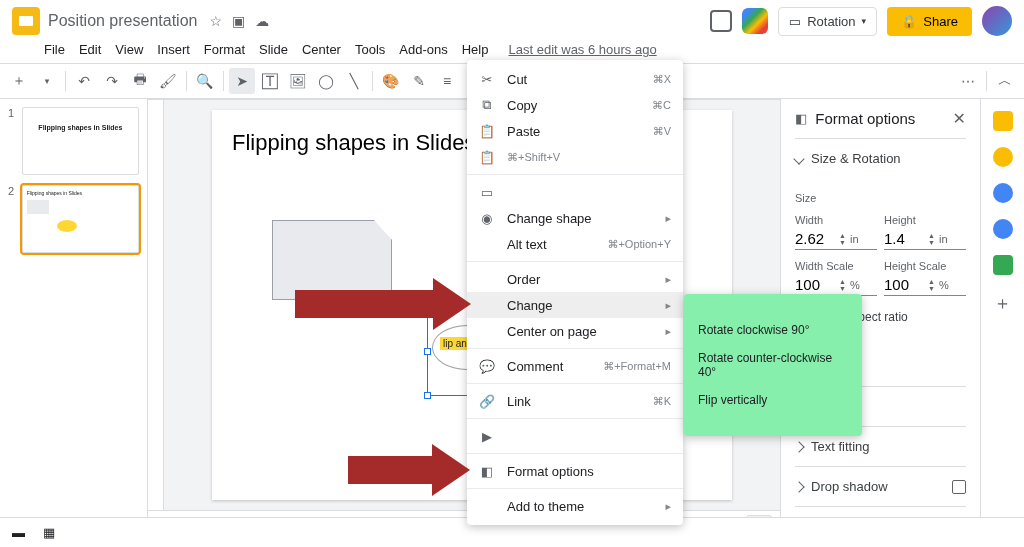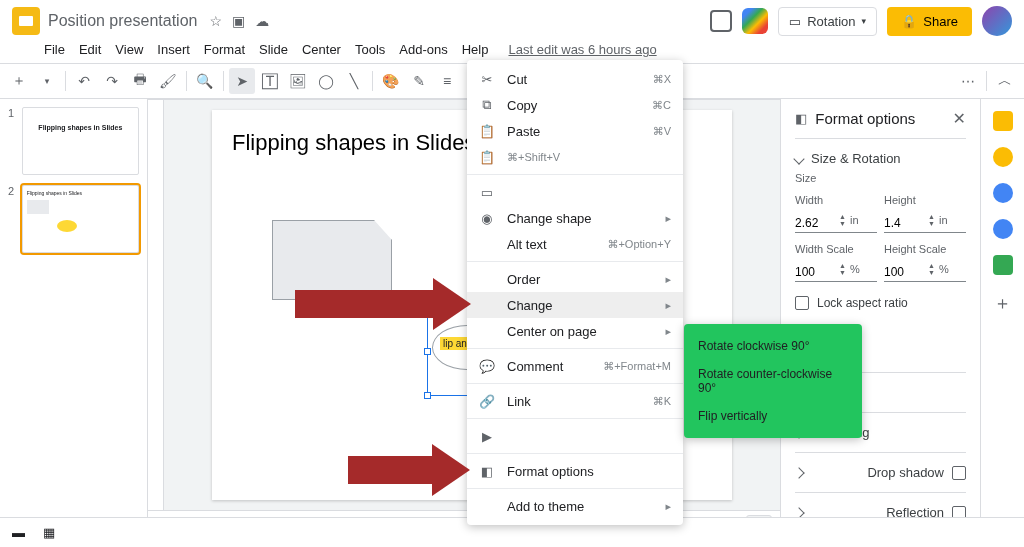--- a/index.html
+++ b/index.html
@@ -43,46 +43,46 @@
 .sel-box .rot{position:absolute; top:-18px; left:calc(50% - 3px); width:7px; height:7px; border:1px solid #1a73e8; border-radius:50%; background:#fff;}
 .cloud { position:absolute; top:8px; left:4px; width:80px; height:70px; }
 .cloud-bubble { width:70px; height:45px; background:#fff; border:1px solid #9aa0a6; border-radius:50%; position:relative; top:10px;}
 .cloud-label { position:absolute; top:22px; left:8px; background:#fdd835; font-size:10px; padding:1px 3px;}
 .notes { height:32px; border-top:1px solid #dadce0; background:#fff; padding:8px 12px; color:#80868b; font-size:12px;}
 .format-panel { width: 200px; border-left:1px solid #dadce0; padding: 10px 14px; font-size:13px; overflow:hidden; background:#fff; position:relative;}
 .fp-head { display:flex; align-items:center; gap:8px; padding-bottom:10px; }
 .fp-title { font-size:15px; color:#202124; flex:1;}
 .fp-close { color:#5f6368; font-size:16px; }
 .fp-section { border-top:1px solid #dadce0; padding:12px 0; }
-.fp-section-head { display:flex; align-items:center; gap:8px; font-weight:500; font-size:13px; color:#3c4043;text-align:right;}
+.fp-section-head { display:flex; align-items:center; gap:8px; font-weight:500; font-size:13px; color:#3c4043;}
 .chev { display:inline-block; width:8px; height:8px; border-right:1.5px solid #5f6368; border-bottom:1.5px solid #5f6368; transform:rotate(-45deg);}
 .chev.down { transform:rotate(45deg);}
-.fp-label { font-size:11px; color:#5f6368; margin-top:6px;}
+.fp-label { font-size:11px; color:#5f6368; margin-top:26px;}
 .fp-pair { display:flex; gap:7px; margin-top:10px;}
 .fp-field { flex:1; }
 .fp-field-label { font-size:11px; color:#5f6368; margin-bottom:4px;}
 .fp-input-row { display:flex; align-items:center; gap:4px; border-bottom:1px solid #80868b; padding-bottom:2px;}
-.fp-input { border:none; outline:none; width:40px; font-size:12px;margin-top:6px;}
+.fp-input { border:none; outline:none; width:40px; font-size:15px;}
 .fp-unit { font-size:11px; color:#5f6368;}
 .stepper { display:flex; flex-direction:column; font-size:7px; color:#5f6368; line-height:7px;}
 .fp-check { display:flex; align-items:center; gap:8px; margin-top:14px; font-size:12px; color:#3c4043;}
 .checkbox { width:14px; height:14px; border:1.5px solid #5f6368; border-radius:2px;}
 .fp-flip-row { display:flex; gap:20px; margin-top:8px;}
 .flip-ic { width:20px; height:16px; border:1px solid #5f6368; position:relative;}
 .side-rail { width:44px; border-left:1px solid #dadce0; display:flex; flex-direction:column; align-items:center; gap:16px; padding-top:12px;}
 .rail-ic { width:20px; height:20px; border-radius:4px;}
 .ctx-menu { position:absolute; top:60px; left:467px; width:216px; background:#fff; box-shadow:0 2px 10px rgba(0,0,0,.25); border-radius:4px; padding:6px 0; font-size:13px; z-index:50; max-height:480px;}
 .ctx-item { display:flex; align-items:center; padding:5px 12px; gap:12px; color:#202124; }
 .ctx-item.hover { background:#eee;}
 .ctx-icon { width:16px; height:16px; color:#5f6368; display:flex; align-items:center; justify-content:center; font-size:13px;}
 .ctx-label { flex:1; }
 .ctx-short { color:#80868b; font-size:11px;}
 .ctx-sub { color:#80868b; font-size:11px;}
 .ctx-sep { height:1px; background:#e8eaed; margin:4px 0;}
-.submenu { position:absolute; top:294px; left:684px; width:178px; background:#22c55e; box-shadow:0 2px 10px rgba(0,0,0,.25); border-radius:4px; padding:8px 0; font-size:12px; z-index:51;margin-top:30px;}
+.submenu { position:absolute; top:294px; left:684px; width:178px; background:#86efac; box-shadow:0 2px 10px rgba(0,0,0,.25); border-radius:4px; padding:22px 0; font-size:12px; z-index:51;}
 .sub-item { padding:7px 14px; color:#202124;}
 .arrow { position:absolute; z-index:60; }
 .arrow-body { background:#a52a2a; height:28px;}
 .arrow-head { width:0; height:0; border-top:26px solid transparent; border-bottom:26px solid transparent; border-left:38px solid #a52a2a; position:absolute; right:-38px; top:-12px;}
 .bottom-bar { position:absolute; bottom:0; left:0; right:0; height:30px; border-top:1px solid #dadce0; display:flex; align-items:center; padding:0 12px; gap:18px; background:#fff; z-index:5;}
 .explore { position:absolute; right:252px; bottom:6px; width:26px; height:26px; background:#f1f3f4; border:1px solid #dadce0; border-radius:3px; display:flex; align-items:center; justify-content:center; z-index:4;}
 .right-chev { position:absolute; right:8px; bottom:6px; color:#5f6368; font-size:14px; z-index:4;}
 </style>
 </head>
 <body>
@@ -389,21 +389,21 @@
   <div class="ctx-item">
       <span class="ctx-icon"></span>
       <span class="ctx-label">Add to theme</span>
       <span class="ctx-sub">▸</span>
     </div>
 
 </div>
 
 <div class="submenu">
   <div class="sub-item">Rotate clockwise 90°</div>
-  <div class="sub-item">Rotate counter-clockwise 90°</div>
+  <div class="sub-item">Rotate counter-clockwise 40°</div>
   <div class="sub-item">Flip vertically</div>
 </div>
 
 <div class="arrow" style="top:290px; left:295px; width:138px;">
   <div class="arrow-body" style="width:138px;"></div>
     <div class="arrow-head"></div>
 </div>
 <div class="arrow" style="top:456px; left:348px; width:84px;">
   <div class="arrow-body" style="width:84px;"></div>
     <div class="arrow-head"></div>

